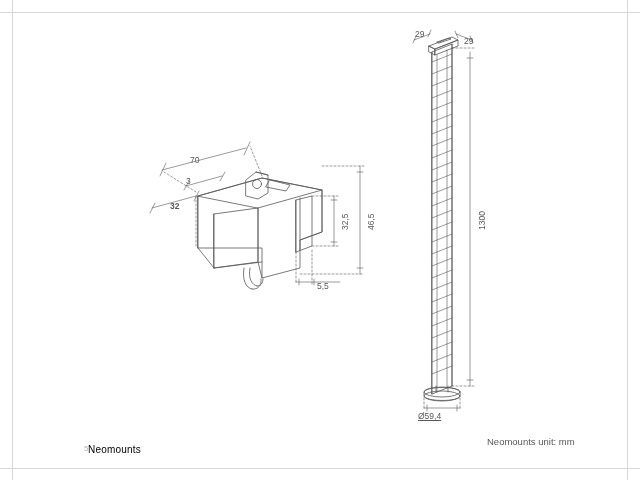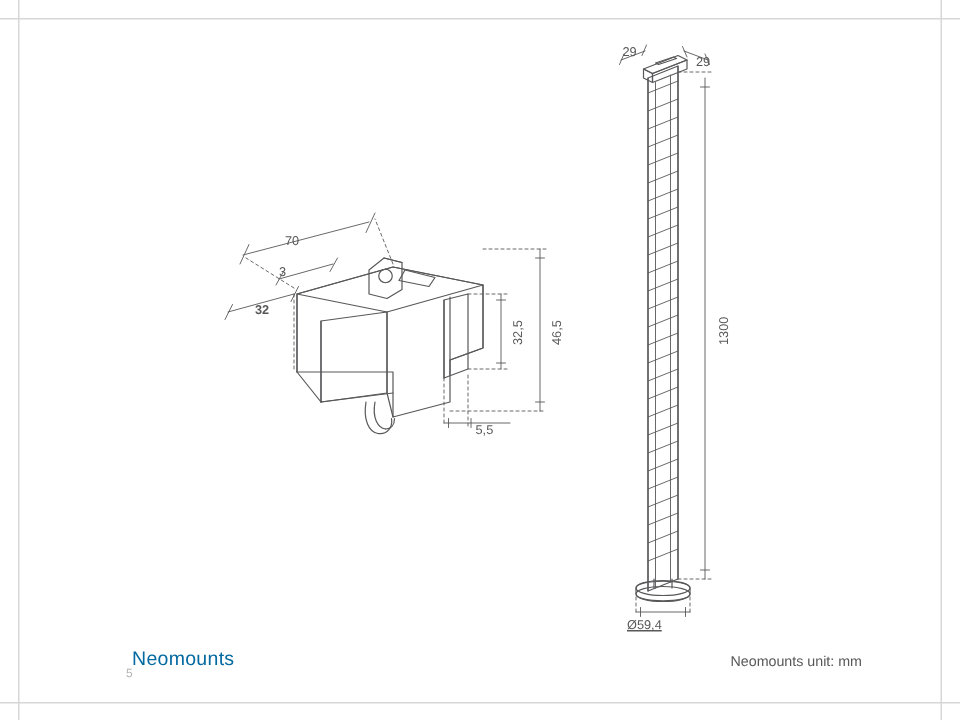--- a/index.html
+++ b/index.html
@@ -34,23 +34,23 @@
   svg.drawing {
     position: absolute;
     left: 0;
     top: 0;
     width: 640px;
     height: 480px;
   }
   .brand {
     position: absolute;
     left: 88px;
-    top: 431px;
-    font-size: 13px;
-    color: #0369a1;
+    top: 444px;
+    font-size: 10px;
+    color: #000000;
     letter-spacing: 0.2px;
   }
   .brand-mark {
     position: absolute;
     left: 84px;
     top: 444px;
     font-size: 8px;
     color: #b5b5b7;
   }
   .unit-note {

